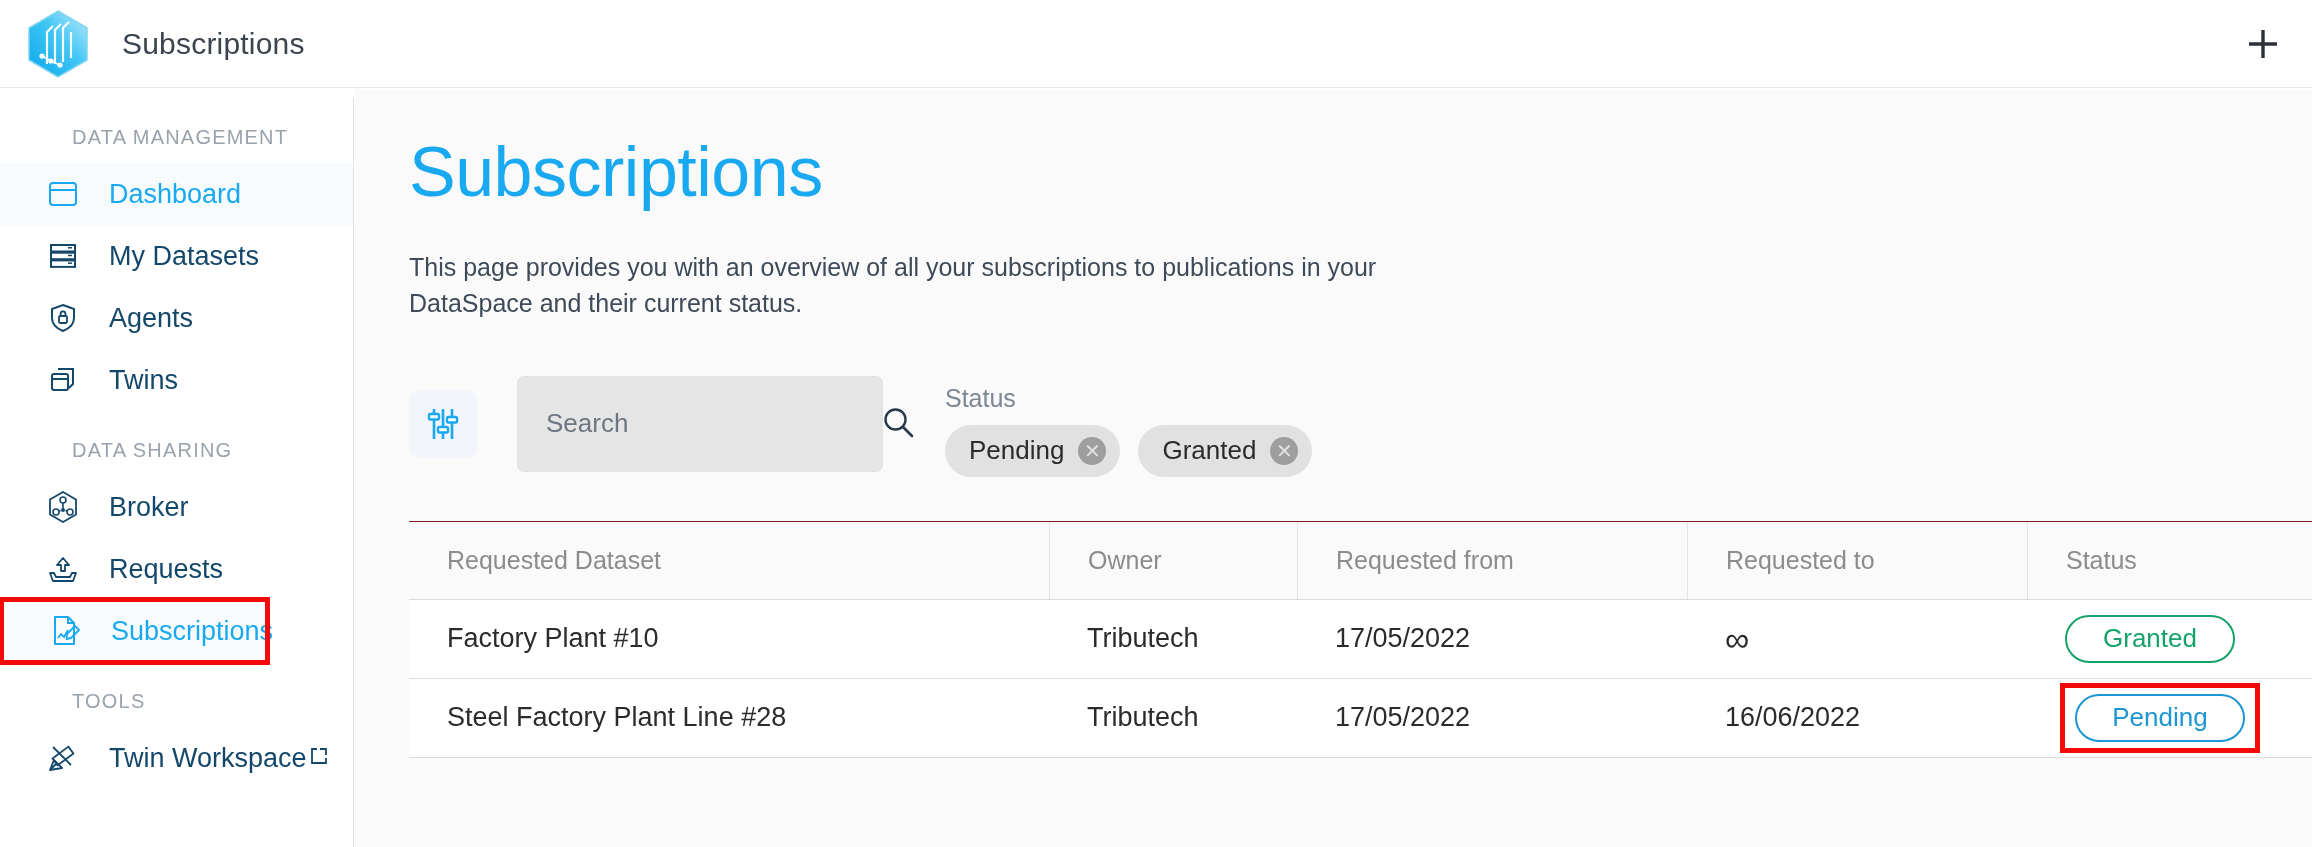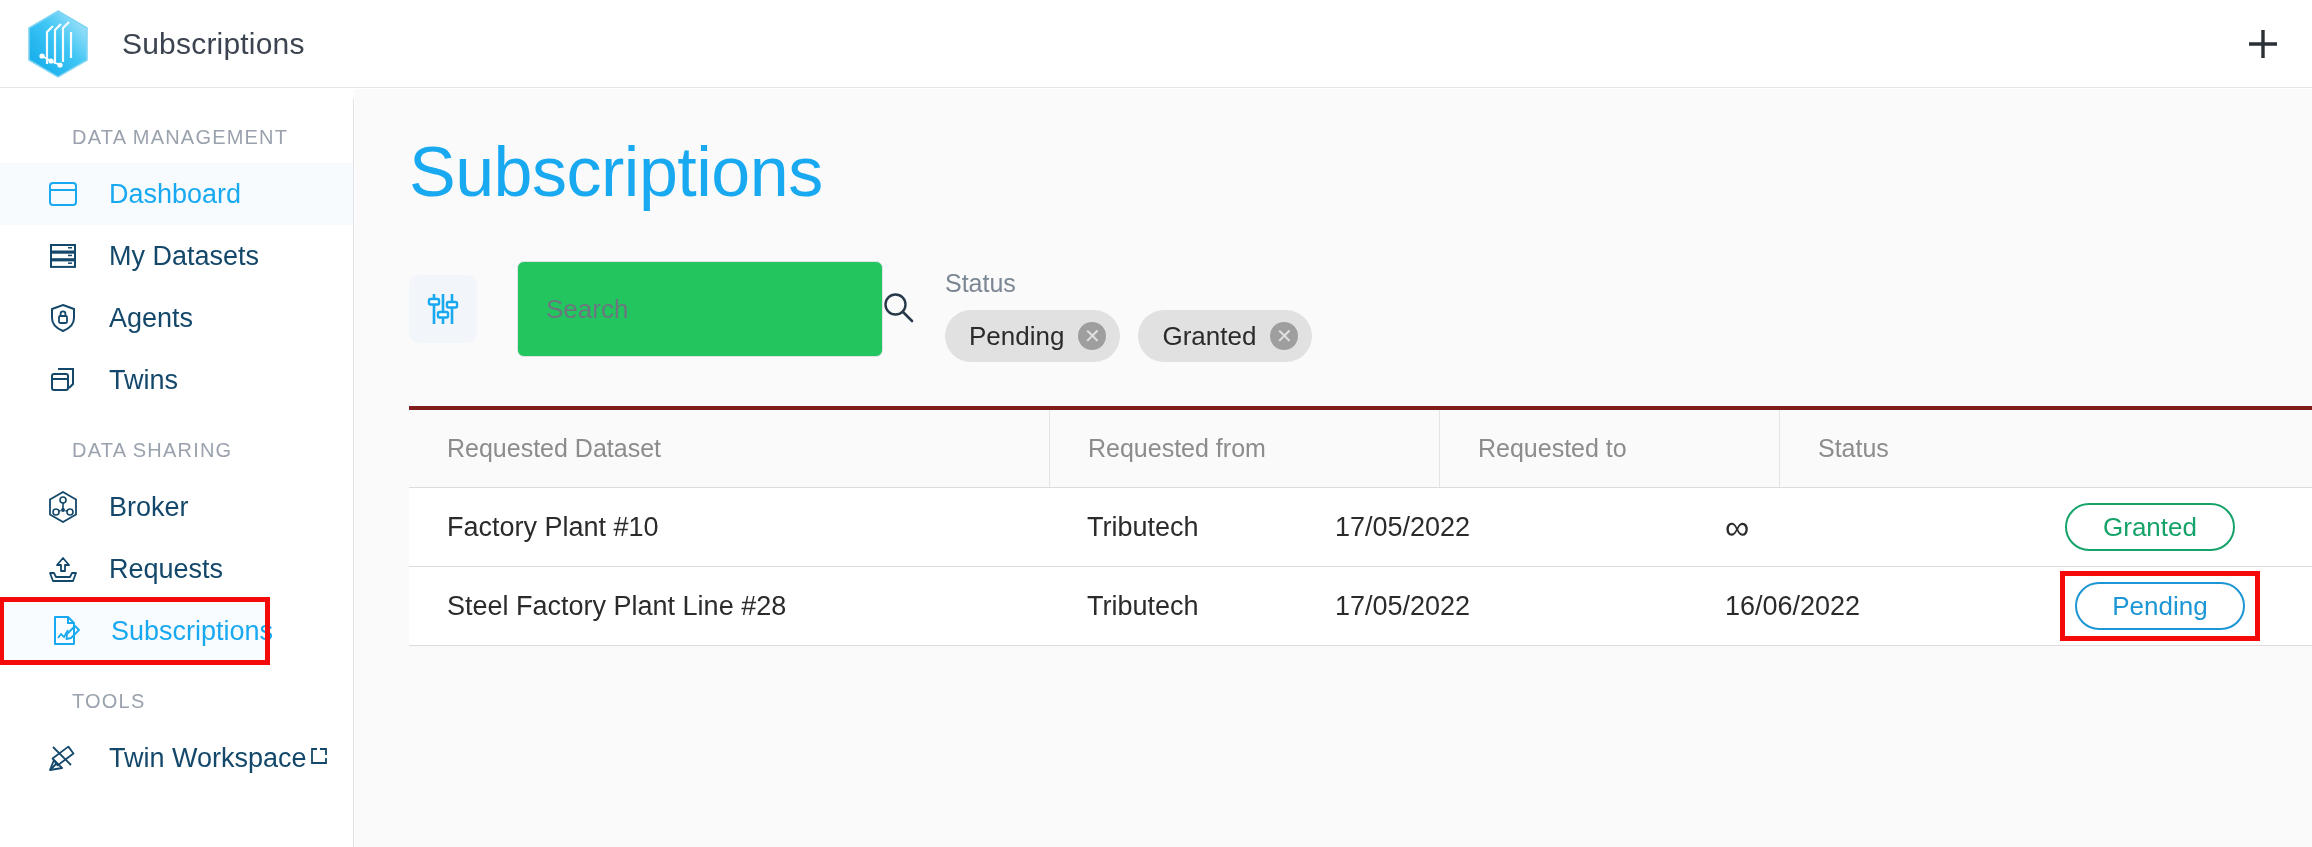--- a/index.html
+++ b/index.html
@@ -134,21 +134,21 @@
     display: flex; align-items: center; justify-content: center;
     cursor: pointer;
     margin-top: 14px;
   }
   .search-box {
     margin-left: 40px;
     width: 366px;
     height: 96px;
     border: 1px solid #e0e3e8;
     border-radius: 7px;
-    background: #22c55e;
+    background: #e5e5e5;
     display: flex;
     align-items: center;
     padding: 0 24px 0 28px;
     cursor: text;
   }
   .search-input {
     flex: 1;
     border: none;
     outline: none;
     background: transparent;
@@ -184,21 +184,21 @@
     display: flex; align-items: center; justify-content: center;
     font-size: 20px; line-height: 1;
     cursor: pointer;
   }
 
   
   .table {
     margin-top: 44px;
     margin-left: 0;
     width: 1903px;
-    border-top: 4px solid #7f1d1d;
+    border-top: 1px solid #7f1d1d;
     background: #fafafa;
   }
   .trow { display: flex; align-items: stretch; }
   .thead .trow { height: 78px; background: #fafafa; border-bottom: 1px solid #dcdcdc; }
   .tcell {
     display: flex;
     align-items: center;
     padding-left: 38px;
     font-size: 25px;
   }
@@ -391,20 +391,21 @@
       </svg>
     </span>
   </div>
 </div>
 
 <div class="main">
   <div class="main-inner">
 
     <h1 class="page-title">Subscriptions</h1>
 
+    <p class="page-desc">This page provides you with an overview of all your subscriptions to publications in your DataSpace and their current status.</p>
 
     <div class="filter-row">
 
       <div class="filter-toggle">
         <svg width="36" height="38" viewBox="0 0 36 38">
           <g stroke="#19a9f0" stroke-width="2.6" fill="none">
             <path d="M9 4 V34"></path>
               <path d="M18 4 V34"></path>
               <path d="M27 4 V34"></path>
           </g>
@@ -438,20 +439,21 @@
             <span class="chip-x">✕</span>
           </div>
         </div>
       </div>
     </div>
 
     <div class="table">
       <div class="thead">
         <div class="trow">
           <div class="tcell col-0">Requested Dataset</div>
+          <div class="tcell col-1">Owner</div>
           <div class="tcell col-2">Requested from</div>
           <div class="tcell col-3">Requested to</div>
           <div class="tcell col-4">Status</div>
         </div>
       </div>
       <div class="tbody">
 
         <div class="trow">
           <div class="tcell col-0">Factory Plant #10</div>
           <div class="tcell col-1">Tributech</div>

